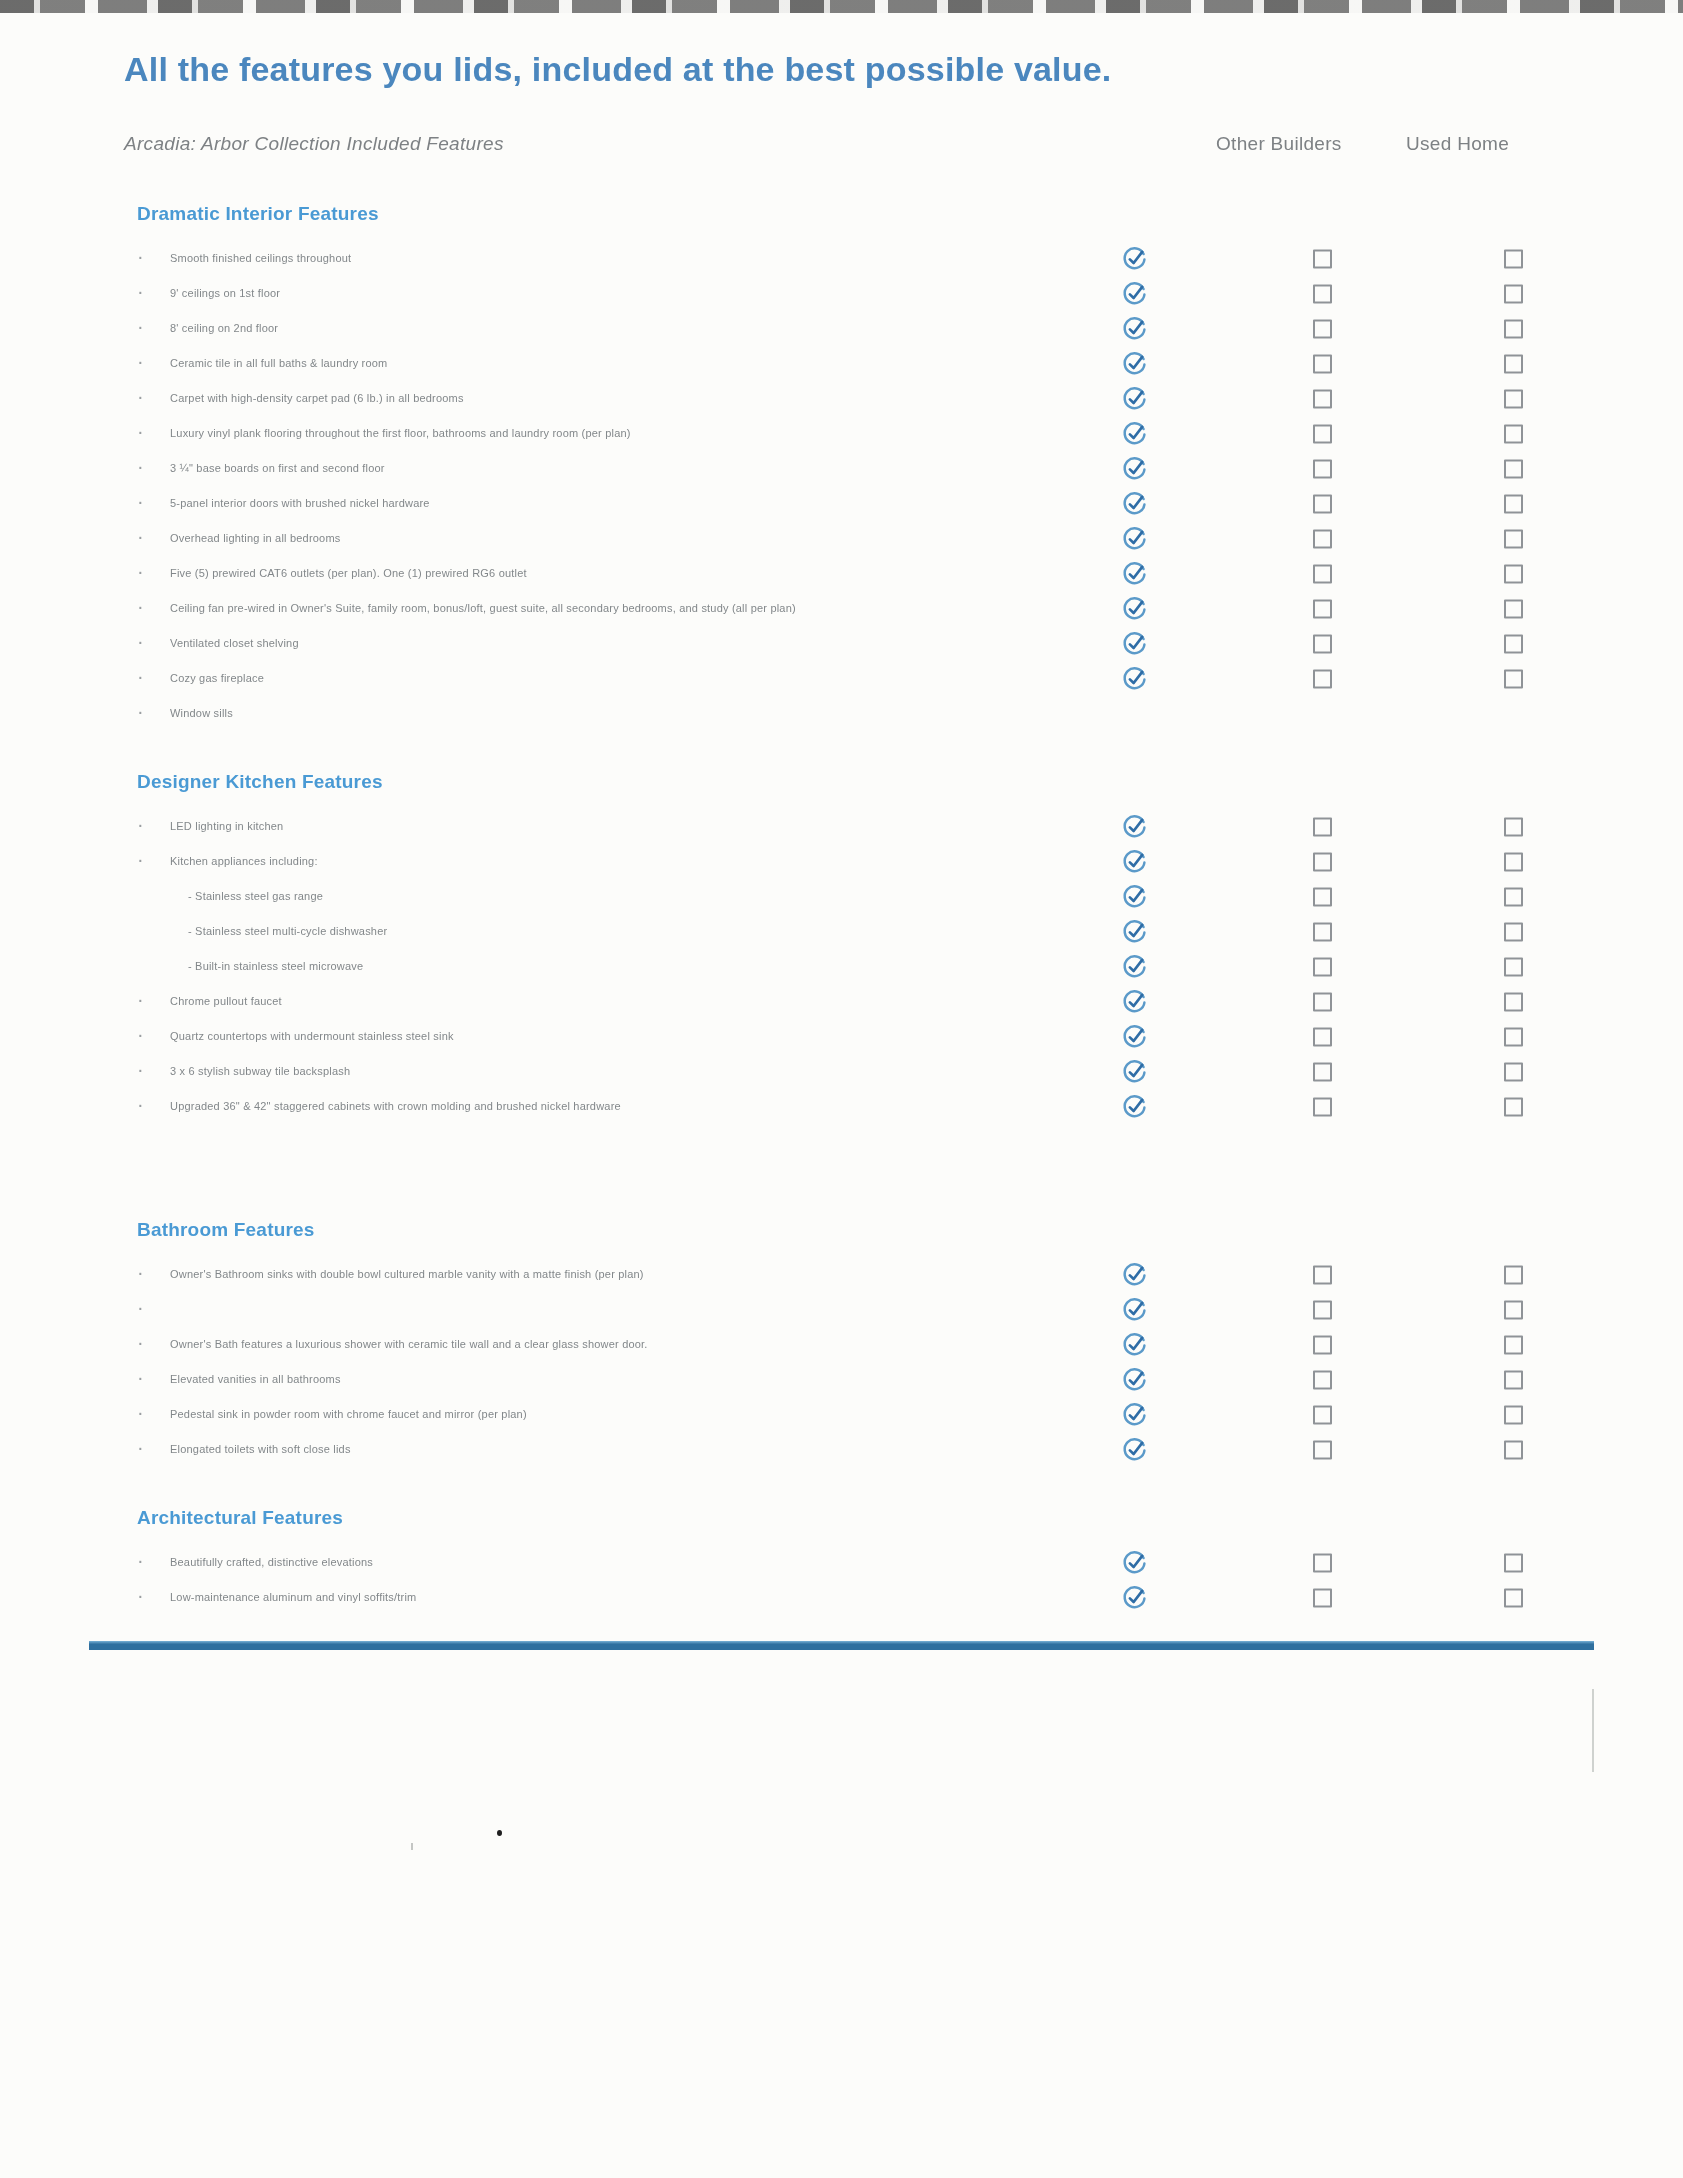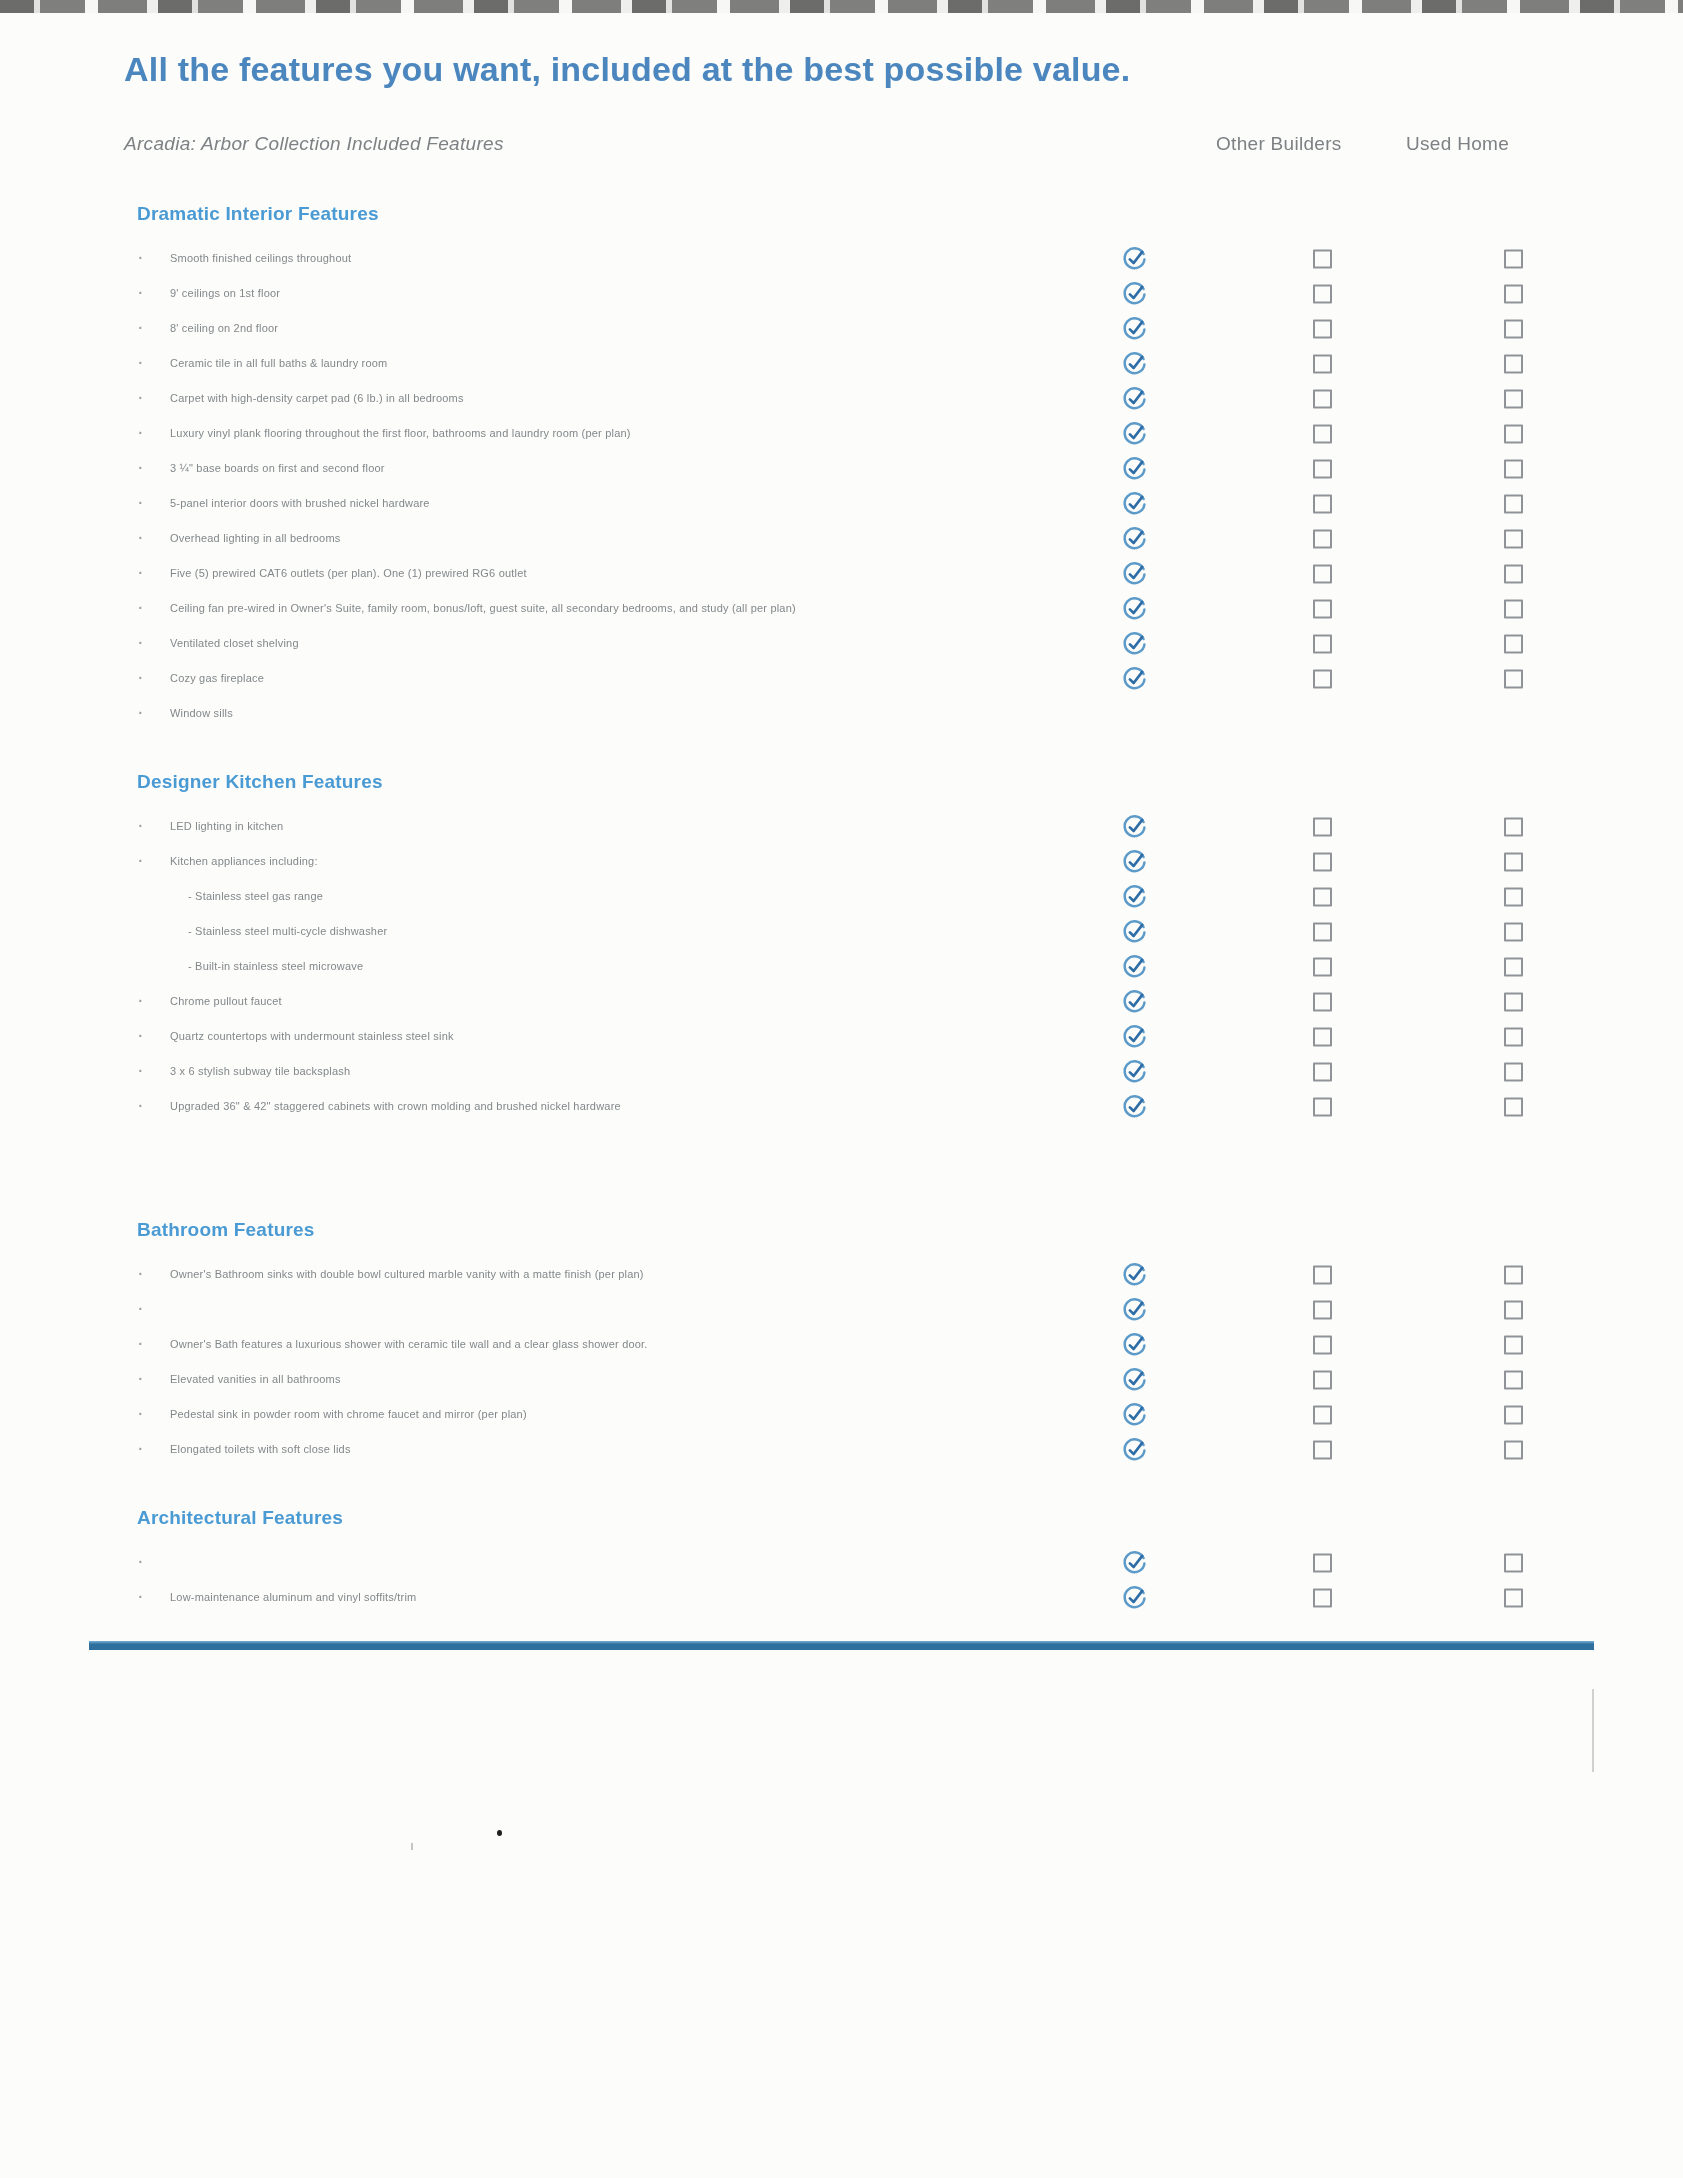--- a/index.html
+++ b/index.html
@@ -88,21 +88,21 @@
     position:absolute;left:411px;top:1843px;width:2px;height:7px;
     background:#c4c6c4;
   }
 </style>
 </head>
 <body>
 
 <div class="scan-strip"></div>
 
 <div class="content">
-  <h1 class="page-title">All the features you want, included at the best possible value.</h1>
+  <h1 class="page-title">All the features you lids, included at the best possible value.</h1>
 
   <div class="header-row">
     <span class="left-header">Arcadia: Arbor Collection Included Features</span>
     <span class="col-header c1">Other Builders</span>
     <span class="col-header c2">Used Home</span>
   </div>
 
   <div class="sections">
       <section class="section sec0">
         <h3>Dramatic Interior Features</h3>
@@ -446,20 +446,21 @@
             </svg>
           </span>
           <span class="mark box b1"></span>
           <span class="mark box b2"></span>
         </div>
       </section>
       <section class="section sec3">
         <h3>Architectural Features</h3>
         <div class="row">
           <span class="bullet">·</span>
+          <span class="label">Beautifully crafted, distinctive elevations</span>
           <span class="mark check">
             <svg viewBox="0 0 26 26" width="25" height="25" aria-hidden="true">
               <path d="M22.4 7.8 A 10.3 10.3 0 1 0 23.3 13.6" fill="none" stroke="var(--check-blue)" stroke-width="2.6" stroke-linecap="round"></path>
               <path d="M8.2 13.4 L12.1 17.2 L21 5.6" fill="none" stroke="var(--check-mark-blue)" stroke-width="2.8" stroke-linecap="round" stroke-linejoin="round"></path>
             </svg>
           </span>
           <span class="mark box b1"></span>
           <span class="mark box b2"></span>
         </div>
         <div class="row">

